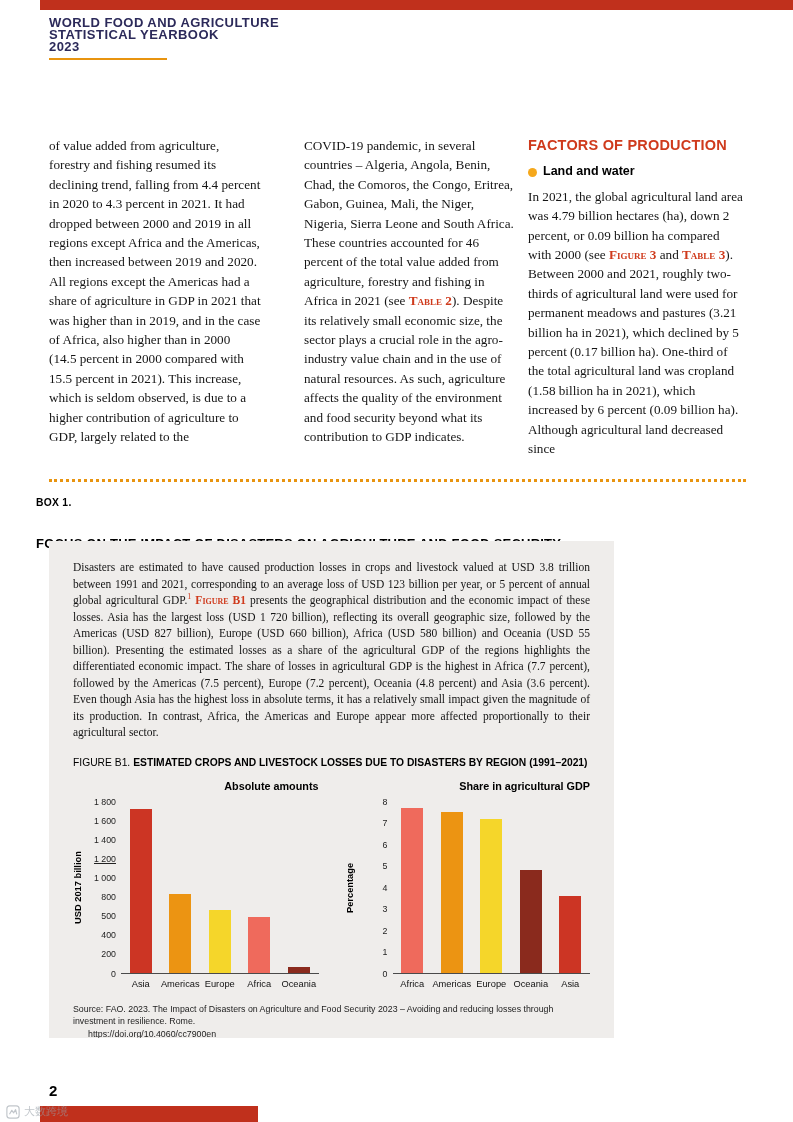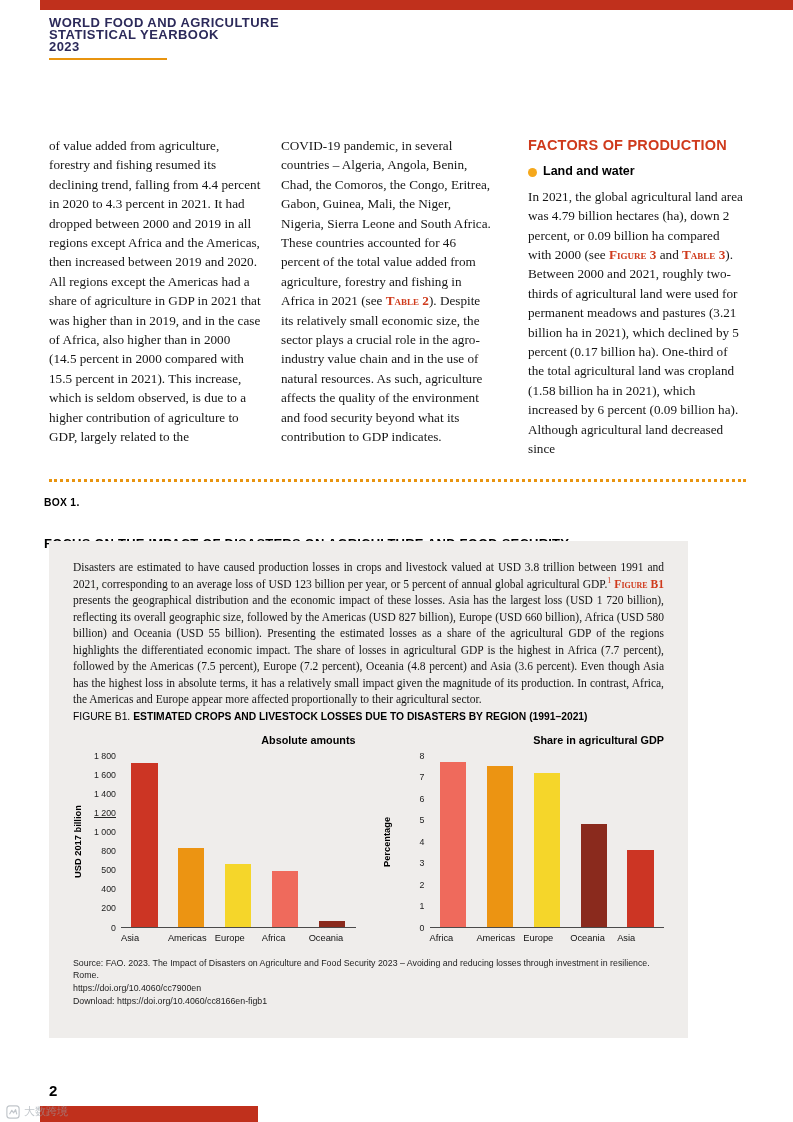--- a/index.html
+++ b/index.html
@@ -18,66 +18,66 @@
   .bar-top{position:absolute;left:40px;top:0;right:0;height:10px;background:var(--red);}
   .bar-bottom{position:absolute;left:40px;bottom:0;width:218px;height:16px;background:var(--red);}
 
   .masthead{position:absolute;left:49px;top:17px;font-family:"Liberation Sans",sans-serif;
             color:var(--navy);font-size:13px;font-weight:700;letter-spacing:.45px;line-height:12px;}
   .masthead .year{font-weight:700;}
   .masthead-rule{margin-top:5px;width:118px;height:2px;background:var(--orange);}
 
   .bodycol{position:absolute;top:136px;font-size:13.2px;line-height:19.4px;}
   #col1{left:49px;width:212px;}
-  #col2{left:281px;width:214px;}
+  #col2{left:304px;width:214px;}
   #col3{left:528px;width:217px;}
   .para{margin:0;}
 
   .section-title{margin:0 0 7px;font-family:"Liberation Sans",sans-serif;color:var(--heading-red);
                  font-size:14.5px;font-weight:700;letter-spacing:.2px;}
   .subsection{display:flex;align-items:center;gap:6px;margin:0 0 5px;
               font-family:"Liberation Sans",sans-serif;font-weight:700;font-size:12.5px;color:#000;}
   .bullet{width:9px;height:9px;border-radius:50%;background:#f5a81c;flex:0 0 auto;}
 
   .ref{color:var(--heading-red);font-weight:700;font-variant:small-caps;}
   sup{font-size:8px;line-height:0;color:var(--heading-red);}
 
   .dotted{position:absolute;left:49px;top:479px;width:697px;border-top:3px dotted var(--orange);}
 
-  .box-heading{position:absolute;left:44px;top:497px;font-family:"Liberation Sans",sans-serif;color:#000;}
+  .box-heading{position:absolute;left:36px;top:497px;font-family:"Liberation Sans",sans-serif;color:#000;}
   .box-label{font-size:10.3px;font-weight:700;letter-spacing:.3px;line-height:12px;}
   .box-title{font-size:13px;font-weight:700;letter-spacing:.2px;line-height:12px;margin-top:29px;}
 
-  .graybox{position:absolute;left:49px;top:541px;width:639px;height:497px;background:var(--box-bg);
+  .graybox{position:absolute;left:49px;top:541px;width:565px;height:497px;background:var(--box-bg);
            padding:18px 24px 12px;overflow:hidden;}
   .box-para{margin:0;font-size:11.5px;line-height:16.5px;text-align:justify;color:#141414;}
 
-  .fig-cap{margin-top:3px;font-family:"Liberation Sans",sans-serif;font-size:10.3px;color:#000;}
+  .fig-cap{margin-top:16px;font-family:"Liberation Sans",sans-serif;font-size:10.3px;color:#000;}
   .cap-label{font-weight:400;margin-right:3px;}
   .cap-title{font-weight:700;}
 
   .charts{display:flex;gap:26px;margin-top:12px;}
   .chart{flex:1;font-family:"Liberation Sans",sans-serif;}
   .chart-title{text-align:right;font-size:10.8px;font-weight:700;margin:0 0 10px 48px;color:#000;}
   .chart-body{display:flex;height:172px;}
   .ylabel{writing-mode:vertical-rl;transform:rotate(180deg);font-size:9.3px;font-weight:700;
           text-align:center;width:14px;color:#000;}
   .yaxis{position:relative;width:34px;}
   .ytick{position:absolute;right:5px;transform:translateY(50%);font-size:8.8px;color:#222;white-space:nowrap;}
   .plot{flex:1;display:flex;align-items:flex-end;border-bottom:1.4px solid #4a4a4a;}
   .slot{flex:1;display:flex;justify-content:center;align-items:flex-end;height:100%;}
   .bar{width:56%;max-width:33px;}
   .xrow{display:flex;}
   .xspacer{width:48px;}
   .xlabels{flex:1;display:flex;}
-  .xlab{flex:1;text-align:left;font-size:9.3px;padding-top:5px;color:#111;}
+  .xlab{flex:1;text-align:center;font-size:9.3px;padding-top:5px;color:#111;}
 
   .source{margin-top:14px;font-family:"Liberation Sans",sans-serif;font-size:8.8px;line-height:12.8px;color:#1c1c1c;}
   .i{}
-  .doi{color:#1c1c1c;}
+  .doi{color:#1c1c1c;margin-left:15px;}
 
   .page-num{position:absolute;left:49px;top:1082px;font-family:"Liberation Sans",sans-serif;
             font-weight:700;font-size:15px;color:#000;}
 
   .watermark{position:absolute;left:6px;bottom:3px;display:flex;align-items:center;gap:4px;opacity:.6;
              font-family:"Liberation Sans",sans-serif;font-size:11px;color:#98a0a8;z-index:5;}
   .wm-icon{display:inline-flex;}
 </style>
 </head>
 <body>

